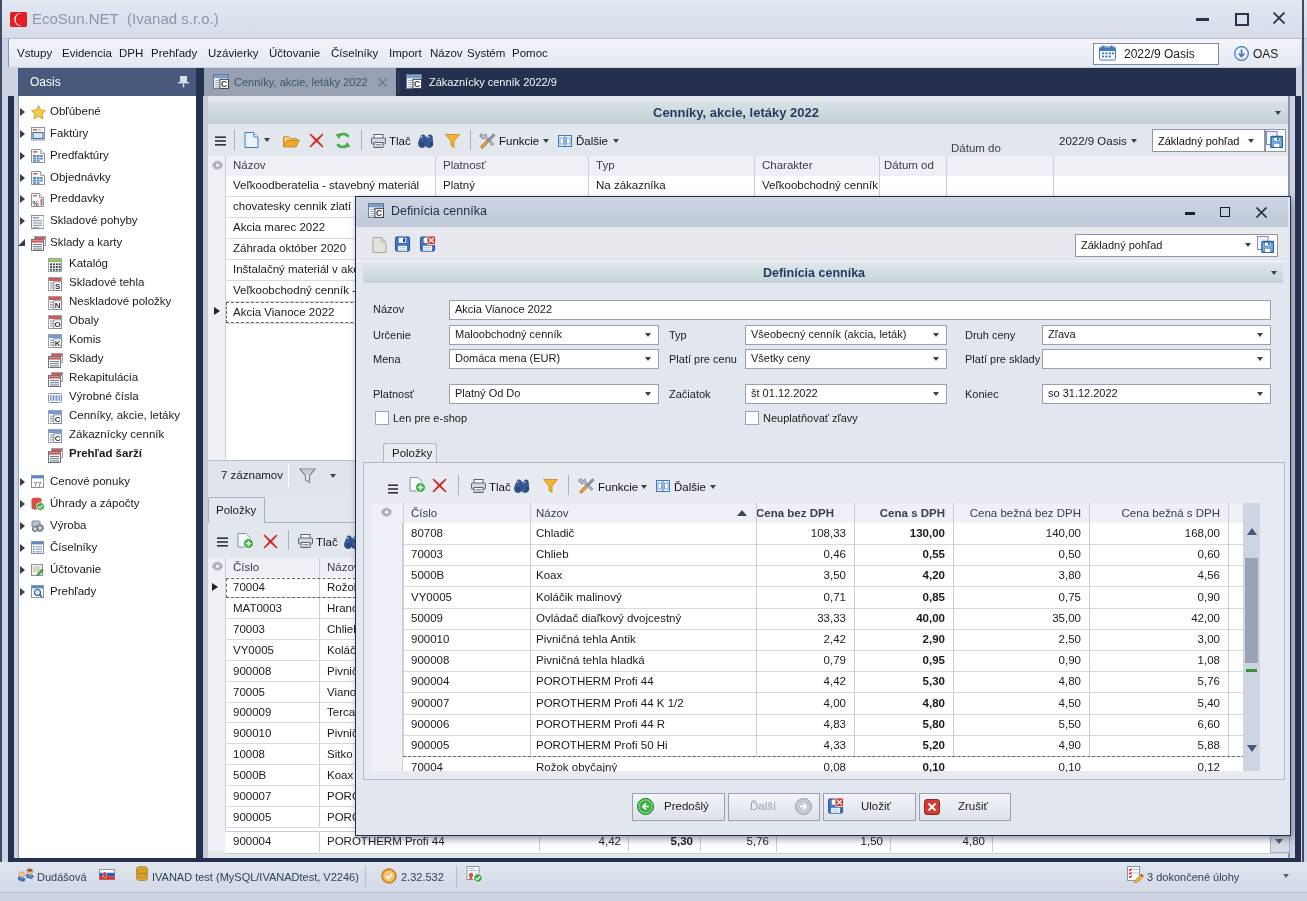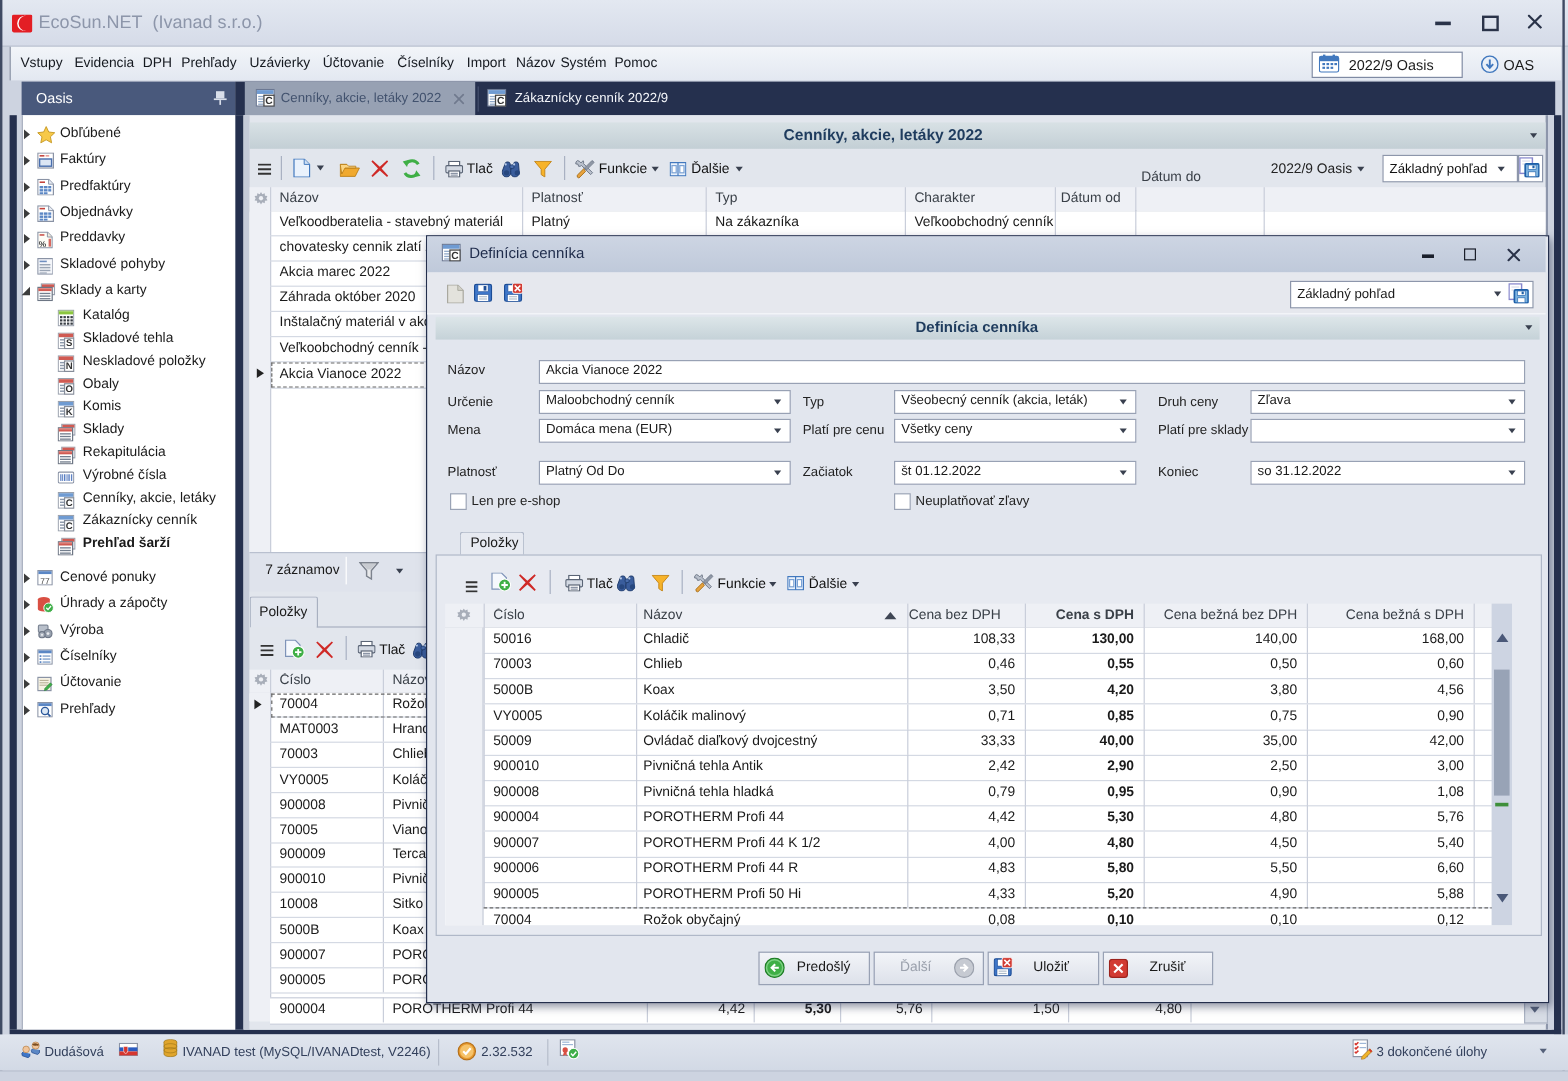--- a/index.html
+++ b/index.html
@@ -814,34 +814,34 @@
 <div class="dd" style="left:710px;top:485px;border-top-color:#39404f"></div>
 <div class="abs" style="left:371px;top:503px;width:889px;height:20px;background:#eef0f5;border-bottom:1px solid #9aa3b5;"></div>
 <div class="abs" style="left:371px;top:523px;width:889px;height:248px;background:#fff;"></div>
 <div class="abs" style="left:371px;top:523px;width:31px;height:248px;background:#eef0f5;border-right:1px solid #c9ceda;"></div>
 <svg class="abs" style="left:381px;top:507px" width="11" height="11" viewBox="0 0 11 11">
     <path fill="#a8aeb9" d="M5.5 0 L6.6 1.8 L8.6 1 L8.8 3.1 L11 3.4 L9.9 5.2 L11 7 L8.8 7.3 L8.6 9.4 L6.6 8.6 L5.5 10.4 L4.4 8.6 L2.4 9.4 L2.2 7.3 L0 7 L1.1 5.2 L0 3.4 L2.2 3.1 L2.4 1 L4.4 1.8 Z"></path>
     <circle cx="5.5" cy="5.2" r="1.8" fill="#eef0f5"></circle>
   </svg>
 <div class="cell" style="left:411px;top:507px;color:#3a4048">Číslo</div>
 <div class="cell" style="left:536px;top:507px;color:#3a4048">Názov</div>
-<div class="cell num" style="left:756px;top:507px;width:78px;color:#3a4048;font-weight:normal">Cena bez DPH</div>
+<div class="cell num" style="left:756px;top:507px;width:78px;color:#3a4048;font-weight:bold">Cena bez DPH</div>
 <div class="cell num" style="left:854px;top:507px;width:91px;color:#3a4048;font-weight:bold">Cena s DPH</div>
 <div class="cell num" style="left:953px;top:507px;width:128px;color:#3a4048;font-weight:normal">Cena bežná bez DPH</div>
 <div class="cell num" style="left:1089px;top:507px;width:131px;color:#3a4048;font-weight:normal">Cena bežná s DPH</div>
 <div class="abs" style="left:737px;top:510px;width:0;height:0;border-bottom:6px solid #3f4654;border-left:5px solid transparent;border-right:5px solid transparent"></div>
 <div class="col-line" style="left:403px;top:503px;height:20px"></div>
 <div class="col-line" style="left:530px;top:503px;height:20px"></div>
 <div class="col-line" style="left:756px;top:503px;height:20px"></div>
 <div class="col-line" style="left:854px;top:503px;height:20px"></div>
 <div class="col-line" style="left:953px;top:503px;height:20px"></div>
 <div class="col-line" style="left:1089px;top:503px;height:20px"></div>
 <div class="col-line" style="left:1228px;top:503px;height:20px"></div>
 <div class="abs" style="left:403px;top:523px;width:857px;height:21px;border-bottom:1px solid #d4d9e3;"></div>
-<div class="cell" style="left:411px;top:527px">50016</div>
+<div class="cell" style="left:411px;top:527px">80708</div>
 <div class="cell" style="left:536px;top:527px">Chladič</div>
 <div class="cell num" style="left:756px;top:527px;width:90px;font-weight:normal">108,33</div>
 <div class="cell num" style="left:854px;top:527px;width:91px;font-weight:bold">130,00</div>
 <div class="cell num" style="left:953px;top:527px;width:128px;font-weight:normal">140,00</div>
 <div class="cell num" style="left:1089px;top:527px;width:131px;font-weight:normal">168,00</div>
 <div class="col-line" style="left:403px;top:523px;height:21px"></div>
 <div class="col-line" style="left:530px;top:523px;height:21px"></div>
 <div class="col-line" style="left:756px;top:523px;height:21px"></div>
 <div class="col-line" style="left:854px;top:523px;height:21px"></div>
 <div class="col-line" style="left:953px;top:523px;height:21px"></div>

